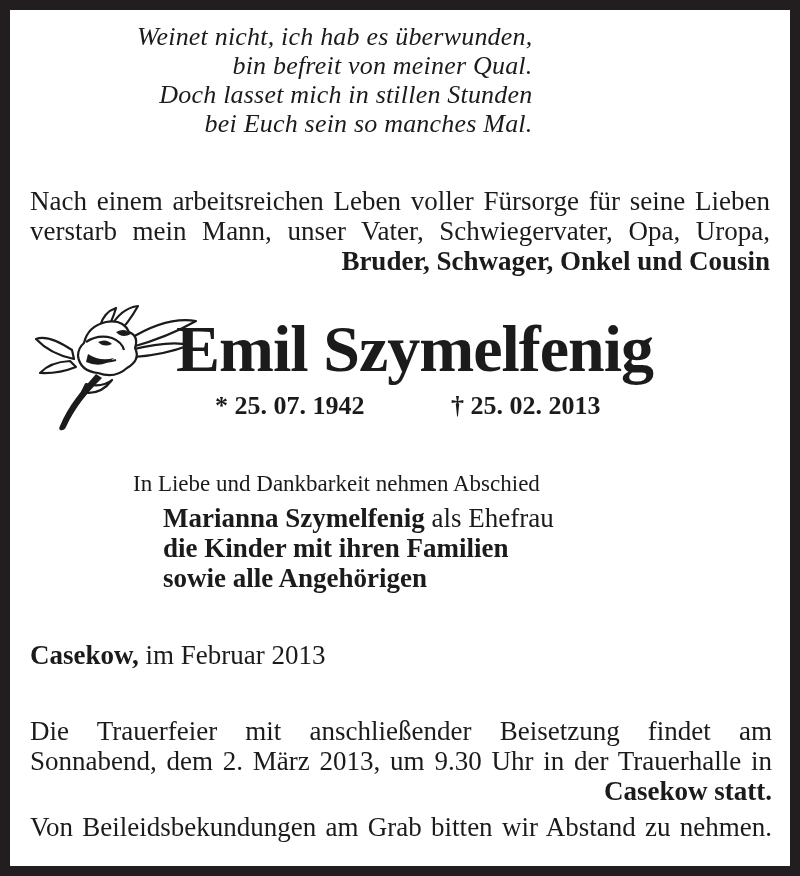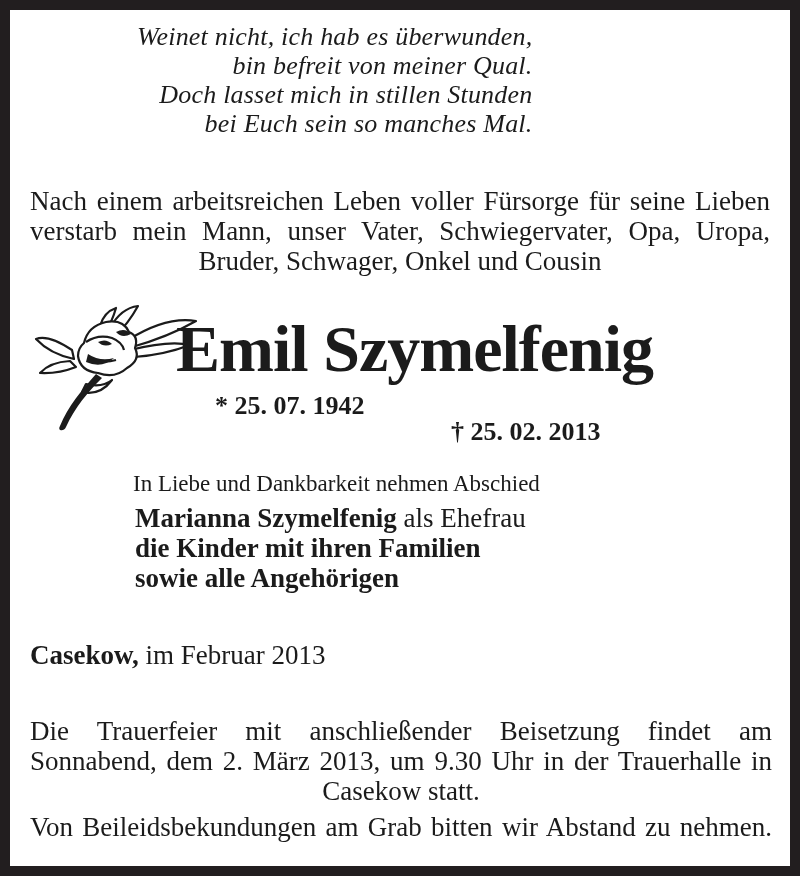--- a/index.html
+++ b/index.html
@@ -35,21 +35,21 @@
   }
   
   .intro{
     position:absolute;
     left:30px; top:186px;
     width:740px;
     font-size:27px;
     line-height:30px;
   }
   .line-just{ text-align:justify; text-align-last:justify; }
-  .line-left{ text-align:center; }
+  .line-left{ text-align:right;font-weight:bold; }
   
   .flower{
     position:absolute;
     left:28px; top:298px;
     width:180px; height:138px;
   }
   
   .name{
     position:absolute;
     left:176px; top:318px;
@@ -63,35 +63,35 @@
   }
   .date{
     position:absolute;
     top:391px;
     font-weight:bold;
     font-size:26px;
     line-height:30px;
     white-space:nowrap;
   }
   .date-birth{ left:215px; }
-  .date-death{ left:451px;margin-top:26px; }
+  .date-death{ left:451px; }
   
   .farewell-intro{
     position:absolute;
     left:133px; top:469px;
     font-size:23px;
     line-height:30px;
   }
   .mourners{
     position:absolute;
     left:135px; top:503px;
     font-size:27px;
     line-height:30px;
   }
-  .mourners .name-part{ font-weight:bold; }
+  .mourners .name-part{ font-weight:bold;margin-left:28px; }
   
   .place-line{
     position:absolute;
     left:30px; top:640px;
     font-size:27px;
     line-height:30px;
   }
   .place-line .place-part{ font-weight:bold; }
   
   .funeral{

